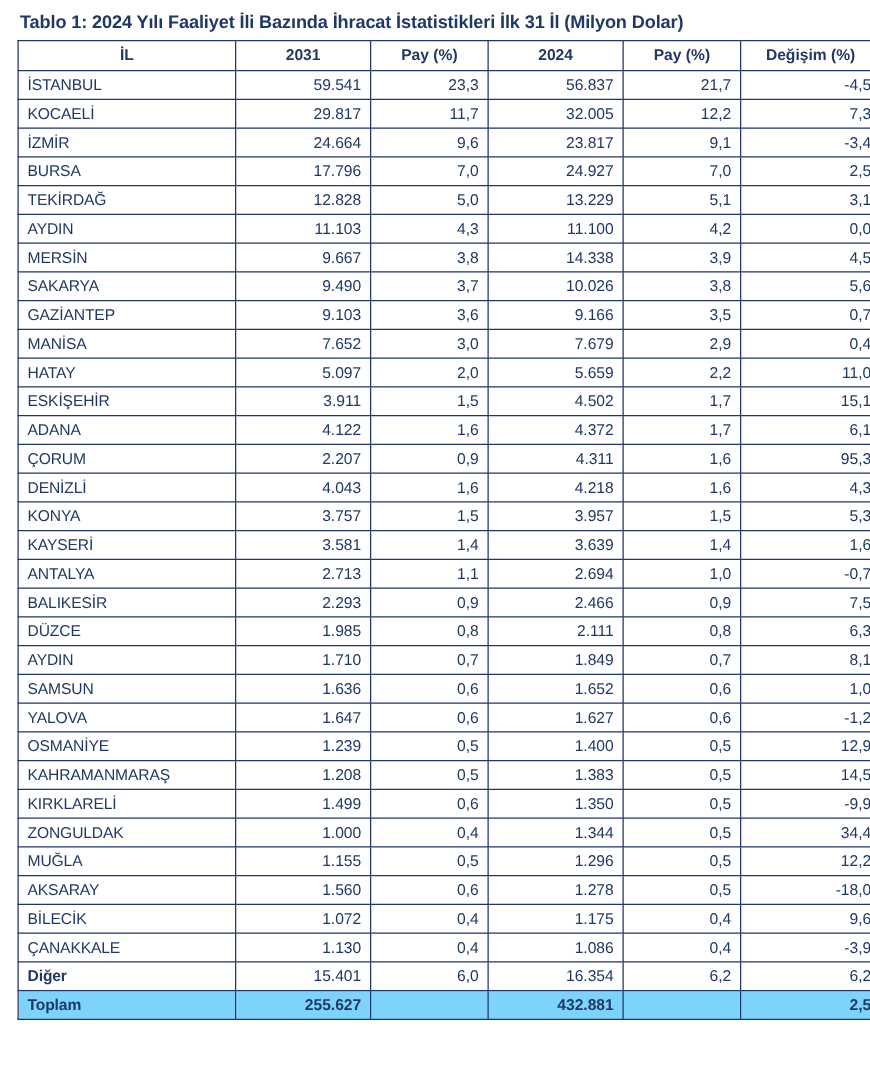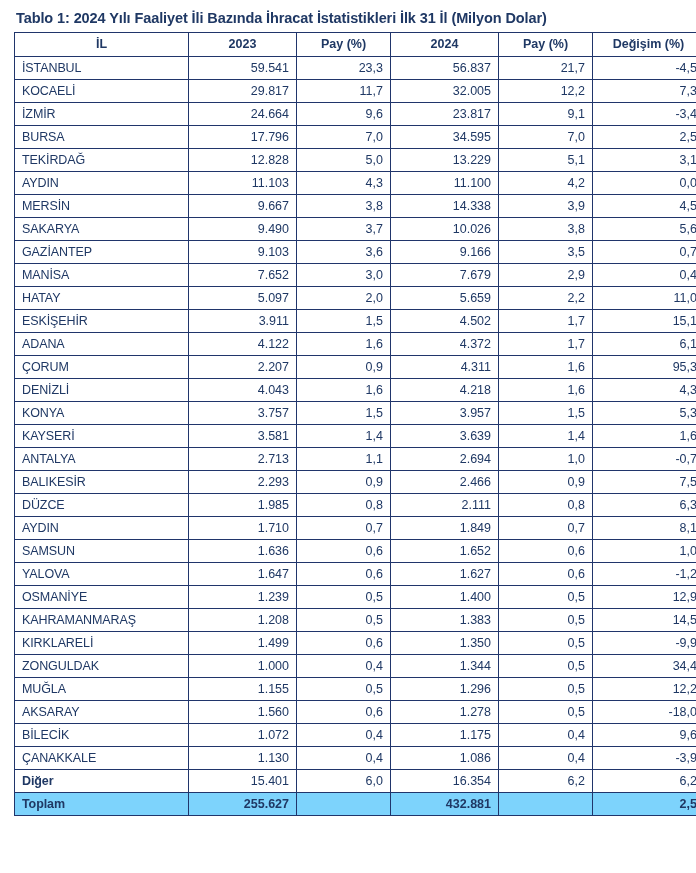--- a/index.html
+++ b/index.html
@@ -81,21 +81,21 @@
       <col class="c-il">
       <col class="c-num">
       <col class="c-pay">
       <col class="c-num">
       <col class="c-pay">
       <col class="c-deg">
     </colgroup>
     <thead>
       <tr>
         <th>İL</th>
-        <th>2023</th>
+        <th>2031</th>
         <th>Pay (%)</th>
         <th>2024</th>
         <th>Pay (%)</th>
         <th>Değişim (%)</th>
       </tr>
     </thead>
     <tbody id="table-body">
         <tr>
           <td class="city">İSTANBUL</td>
           <td class="num">59.541</td>
@@ -117,21 +117,21 @@
           <td class="num">24.664</td>
           <td class="num">9,6</td>
           <td class="num">23.817</td>
           <td class="num">9,1</td>
           <td class="num">-3,4</td>
         </tr>
         <tr>
           <td class="city">BURSA</td>
           <td class="num">17.796</td>
           <td class="num">7,0</td>
-          <td class="num">34.595</td>
+          <td class="num">24.927</td>
           <td class="num">7,0</td>
           <td class="num">2,5</td>
         </tr>
         <tr>
           <td class="city">TEKİRDAĞ</td>
           <td class="num">12.828</td>
           <td class="num">5,0</td>
           <td class="num">13.229</td>
           <td class="num">5,1</td>
           <td class="num">3,1</td>

